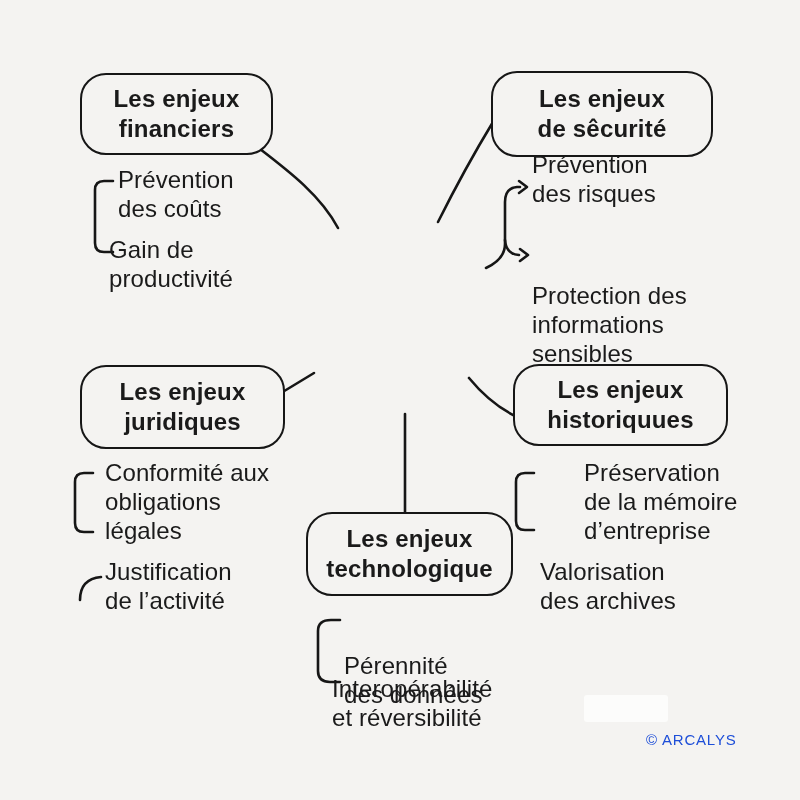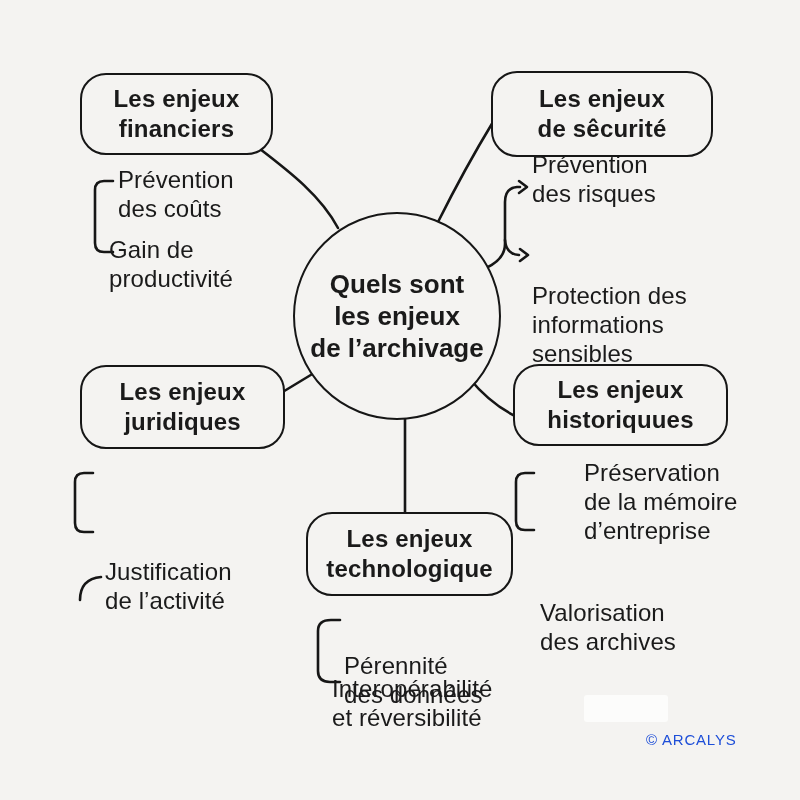--- a/index.html
+++ b/index.html
@@ -52,23 +52,20 @@
     <path class="wire" d="M 486 268 C 499 262 505 254 505 244 L 505 202 Q 505 188 517 187 L 520 187"></path>
     <path class="wire" d="M 519 181 L 527 187 L 519 193"></path>
     <path class="wire" d="M 505 240 Q 506 254 519 255"></path>
     <path class="wire" d="M 520 249 L 528 255 L 520 261"></path>
     <path class="wire" d="M 93 473 L 84 473 Q 75 473 75 482 L 75 523 Q 75 532 84 532 L 93 532"></path>
     <path class="wire" d="M 101 577 Q 80 579 80 600"></path>
     <path class="wire" d="M 534 473 L 525 473 Q 516 473 516 482 L 516 521 Q 516 530 525 530 L 534 530"></path>
     <path class="wire" d="M 340 620 L 331 620 Q 318 620 318 631 L 318 671 Q 318 682 330 682 L 340 682"></path>
   </svg>
 
-  <div class="circle">Quels sont
-les enjeux
-de l’archivage</div>
 
   <div class="box" style="left:80px;top:73px;width:189px;height:78px;">Les enjeux
 financiers</div>
   <div class="box" style="left:491px;top:71px;width:218px;height:82px;">Les enjeux
 de sêcurité</div>
   <div class="box" style="left:80px;top:365px;width:201px;height:80px;">Les enjeux
 juridiques</div>
   <div class="box" style="left:513px;top:364px;width:211px;height:78px;">Les enjeux
 historiquues</div>
   <div class="box" style="left:306px;top:512px;width:203px;height:80px;">Les enjeux
@@ -78,27 +75,30 @@
 des coûts</div>
   <div class="item" style="left:109px;top:235px;">Gain de
 productivité</div>
 
   <div class="item" style="left:532px;top:150px;">Prévention
 des risques</div>
   <div class="item" style="left:532px;top:237px;margin-top:44px;">Protection des
 informations
 sensibles</div>
 
+  <div class="item" style="left:105px;top:458px;">Conformité aux
+obligations
+légales</div>
   <div class="item" style="left:105px;top:557px;">Justification
 de l’activité</div>
 
   <div class="item" style="left:540px;top:458px;margin-left:44px;">Préservation
 de la mémoire
 d’entreprise</div>
-  <div class="item" style="left:540px;top:557px;margin-top:41px;">Valorisation
+  <div class="item" style="left:540px;top:557px;">Valorisation
 des archives</div>
 
   <div class="item" style="left:344px;top:606px;margin-top:45px;">Pérennité
 des données</div>
   <div class="item" style="left:332px;top:674px;">Interopérabilité
 et réversibilité</div>
 
   <div class="white-patch"></div>
 
   <div class="credit">© ARCALYS</div>

